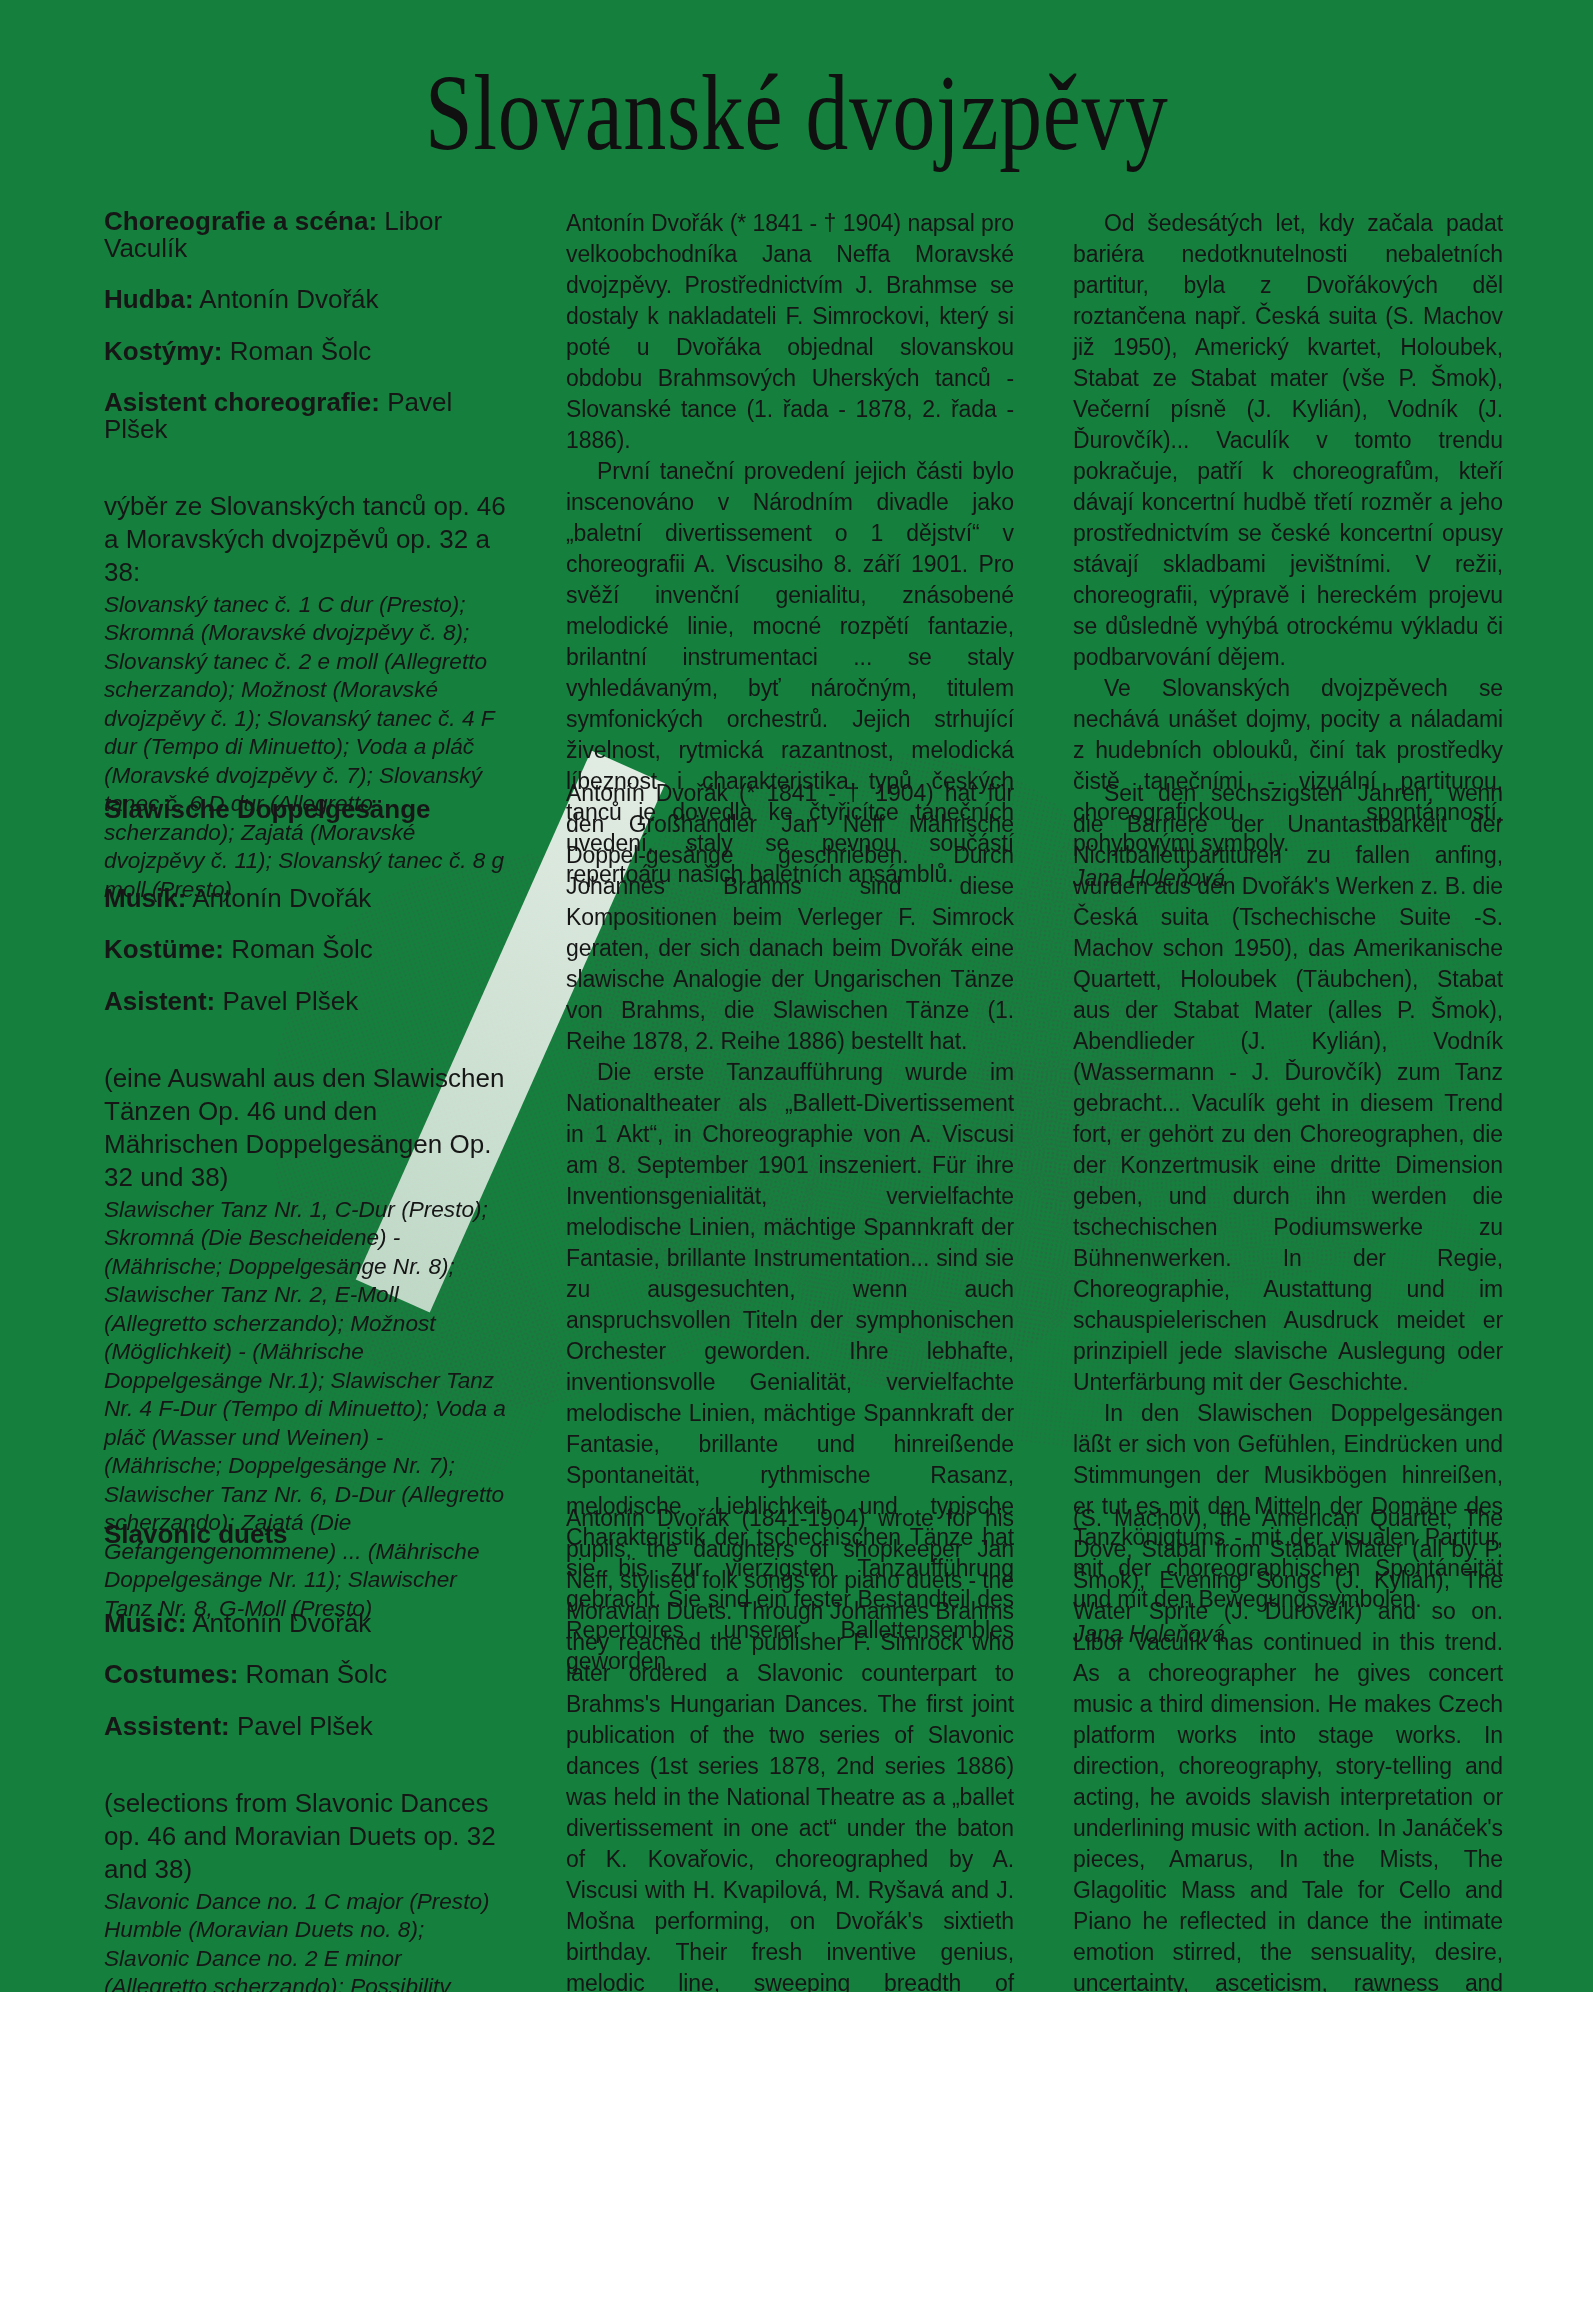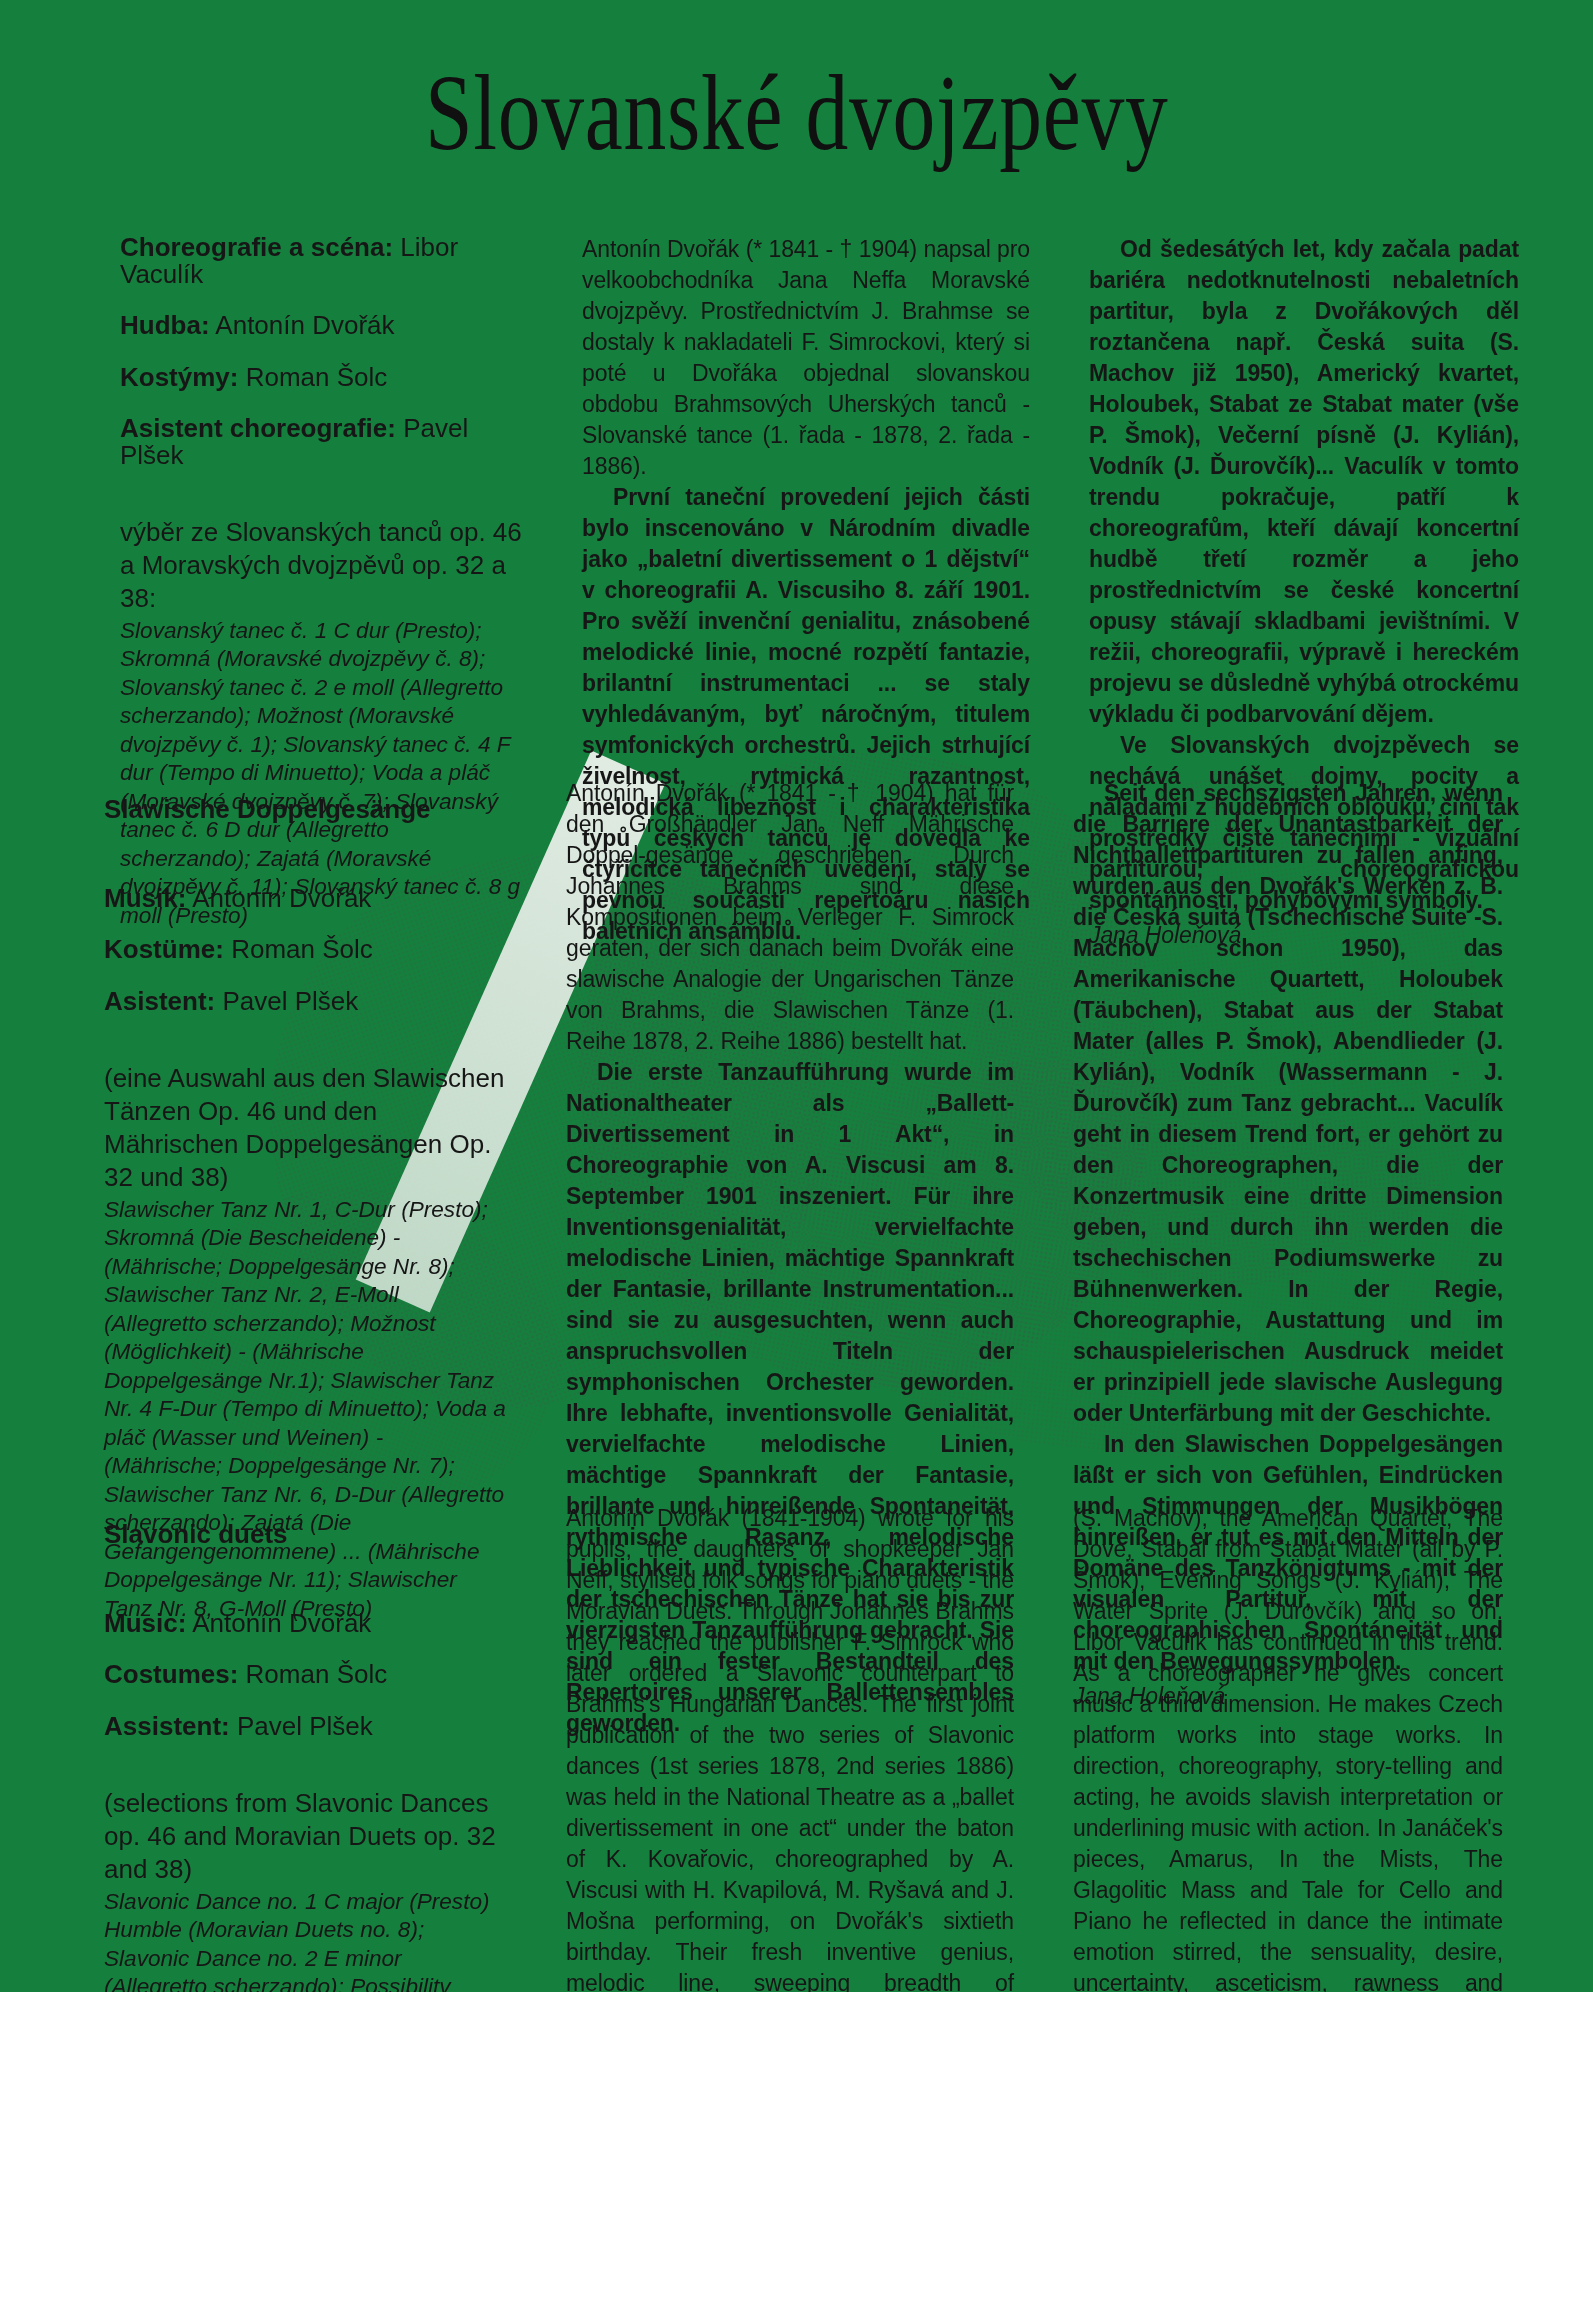--- a/index.html
+++ b/index.html
@@ -50,40 +50,40 @@
     transform:rotate(24deg);
   }
   
   .lang{
     position:absolute;left:104px;width:1398px;
     display:grid;
     grid-template-columns:403px 448px 430px;
     column-gap:59px;
     z-index:2;
   }
-  .sec-cs{top:234px;margin-left:16px;}
+  .sec-cs{top:208px;}
   .sec-de{top:778px;}
   .sec-en{top:1503px;}
 
   .lang-heading{
     font-size:26px;font-weight:700;margin:16px 0 60px;line-height:31px;
   }
   .credit{font-size:26px;line-height:27px;margin:0 0 24.4px;}
   .credit b{font-weight:700;}
   .prog-intro{
     font-size:26px;line-height:33px;margin:47px 0 1.8px;font-weight:400;
   }
   .prog-list{
     font-style:italic;font-size:22.6px;line-height:28.5px;margin:1.8px 0 0;
   }
   .body-col p{
     font-size:23px;line-height:31px;margin:0;
     text-align:justify;letter-spacing:-0.1px;
   }
-  .body-col p.pi{text-indent:31px;font-weight:bold;}
+  .body-col p.pi{text-indent:31px;}
   .sig{
     font-style:italic;font-size:24.4px;text-align:right;
     margin-top:3.6px !important;text-indent:0 !important;
   }
 </style>
 </head>
 <body>
 
 <div class="page">
 

